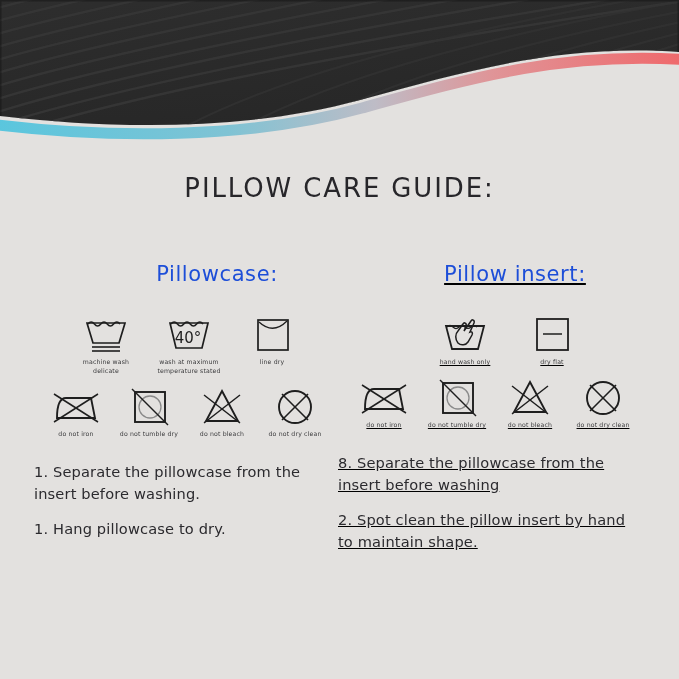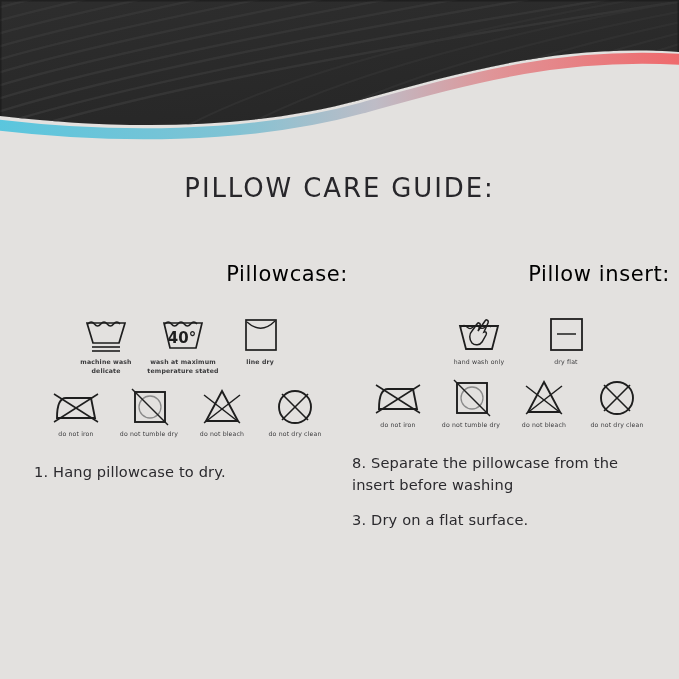--- a/index.html
+++ b/index.html
@@ -52,44 +52,43 @@
     transform: scaleX(0.96);
   }
 
   
   .column {
     position: absolute;
     top: 262px;
     width: 320px;
   }
   #column-pillowcase { left: 28px; }
-  #column-insert { left: 350px; }
+  #column-insert { left: 336px; text-decoration: underline; }
 
   .col-heading {
     font-size: 21px;
-    color: #000000;
+    color: #1d4ed8;
     font-weight: 400;
     letter-spacing: 0.6px;
     font-family: "DejaVu Sans", sans-serif;
     margin: 0 0 0 0;
-    text-align: right;
+    text-align: center;
     padding-left: 58px;
   }
   #column-insert .col-heading { padding-left: 38px; }
 
   
   .symbol-row {
     display: flex;
     align-items: flex-start;
   }
   #row-wash-left {
     margin-top: 26px;
     padding-left: 46px;
-    gap: 8px;
-    font-weight: bold;
+    gap: 14px;
   }
   #row-dry-left {
     margin-top: 8px;
     padding-left: 16px;
     gap: 4px;
   }
   #row-wash-right {
     margin-top: 26px;
     padding-left: 92px;
     gap: 18px;
@@ -288,20 +287,21 @@
             <circle cx="24" cy="23" r="16" fill="none" stroke="#1E1E1E" stroke-width="1.9"></circle>
             <line x1="11" y1="10" x2="37" y2="36" stroke="#1E1E1E" stroke-width="1.6"></line>
             <line x1="37" y1="10" x2="11" y2="36" stroke="#1E1E1E" stroke-width="1.6"></line>
           </svg>
         </div>
         <div class="symbol-caption">do not dry clean</div>
       </div>
     </div>
 
     <div class="instructions">
+      <div class="instruction-item">1. Separate the pillowcase from the insert before washing.</div>
       <div class="instruction-item">1. Hang pillowcase to dry.</div>
     </div>
   </div>
 
   <div class="column" id="column-insert">
 
     <div class="col-heading">Pillow insert:</div>
 
     <div class="symbol-row" id="row-wash-right">
 
@@ -371,17 +371,17 @@
             <line x1="11" y1="10" x2="37" y2="36" stroke="#1E1E1E" stroke-width="1.6"></line>
             <line x1="37" y1="10" x2="11" y2="36" stroke="#1E1E1E" stroke-width="1.6"></line>
           </svg>
         </div>
         <div class="symbol-caption">do not dry clean</div>
       </div>
     </div>
 
     <div class="instructions">
       <div class="instruction-item">8. Separate the pillowcase from the insert before washing</div>
-      <div class="instruction-item">3. Dry on a flat surface.</div>
+      <div class="instruction-item">2. Spot clean the pillow insert by hand to maintain shape.</div>
     </div>
   </div>
 
 </div>
 
 </body></html>

